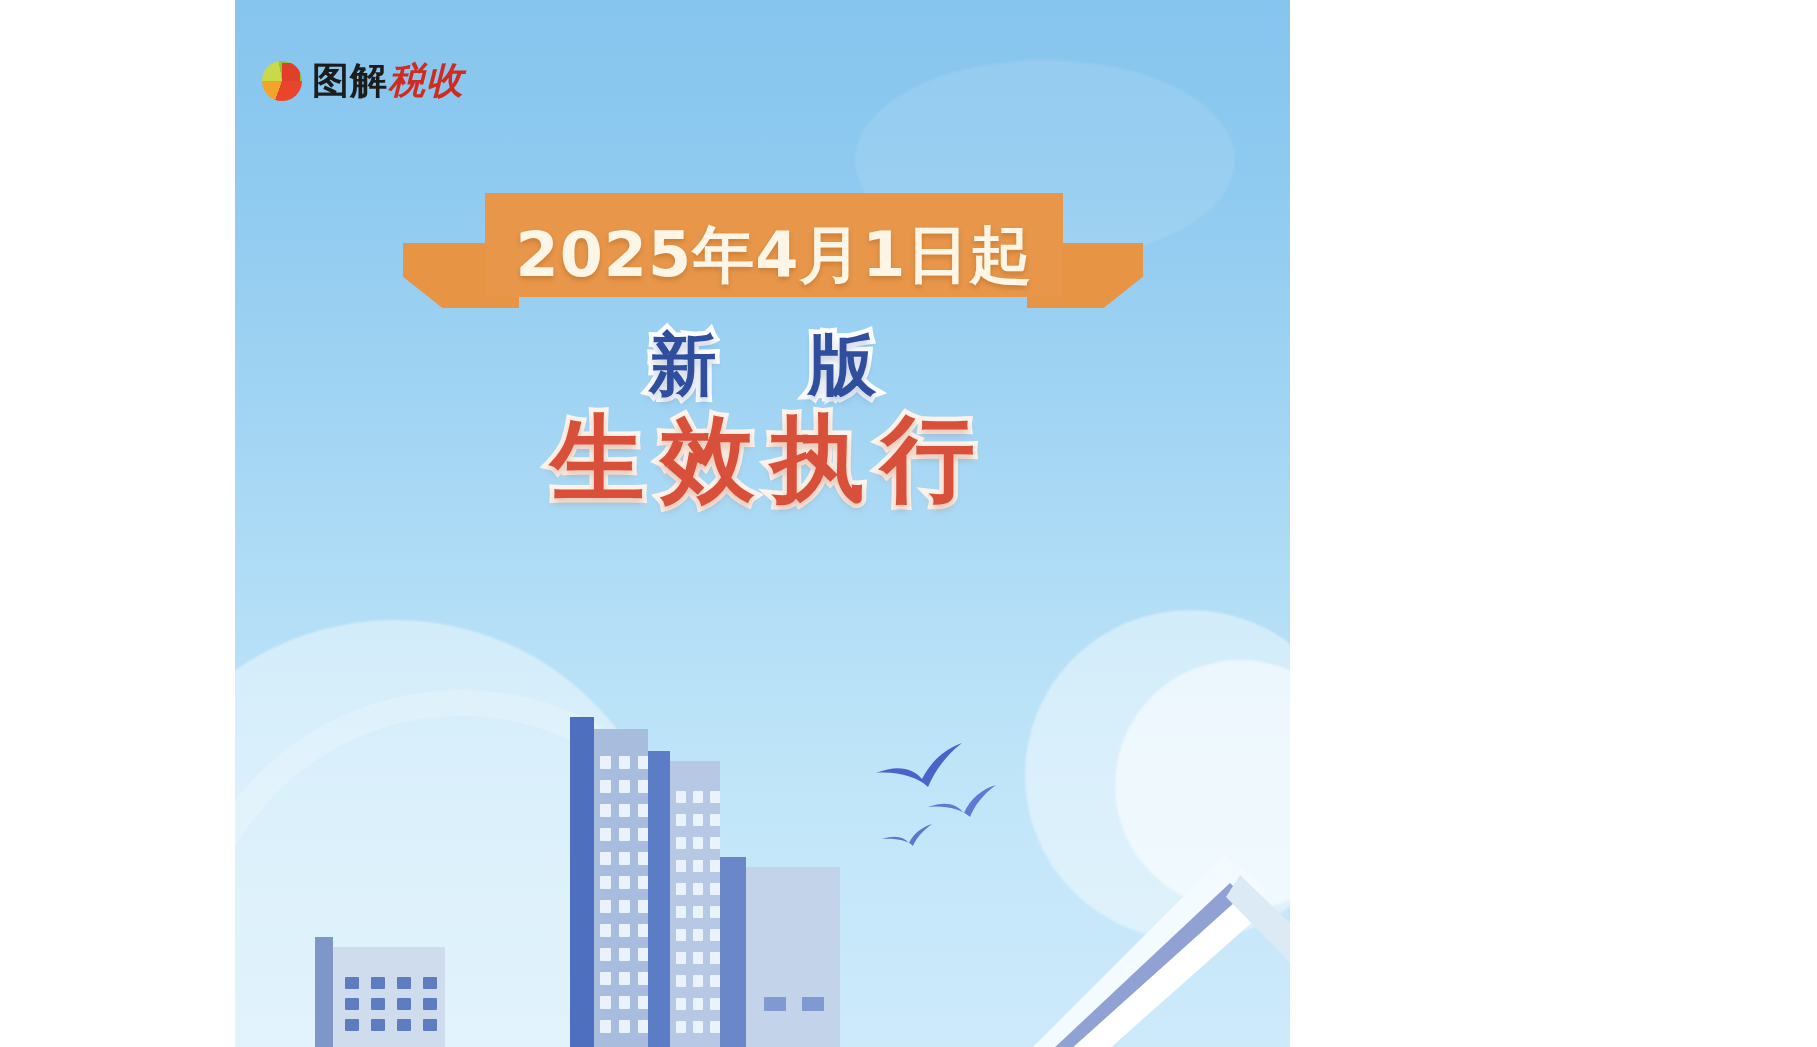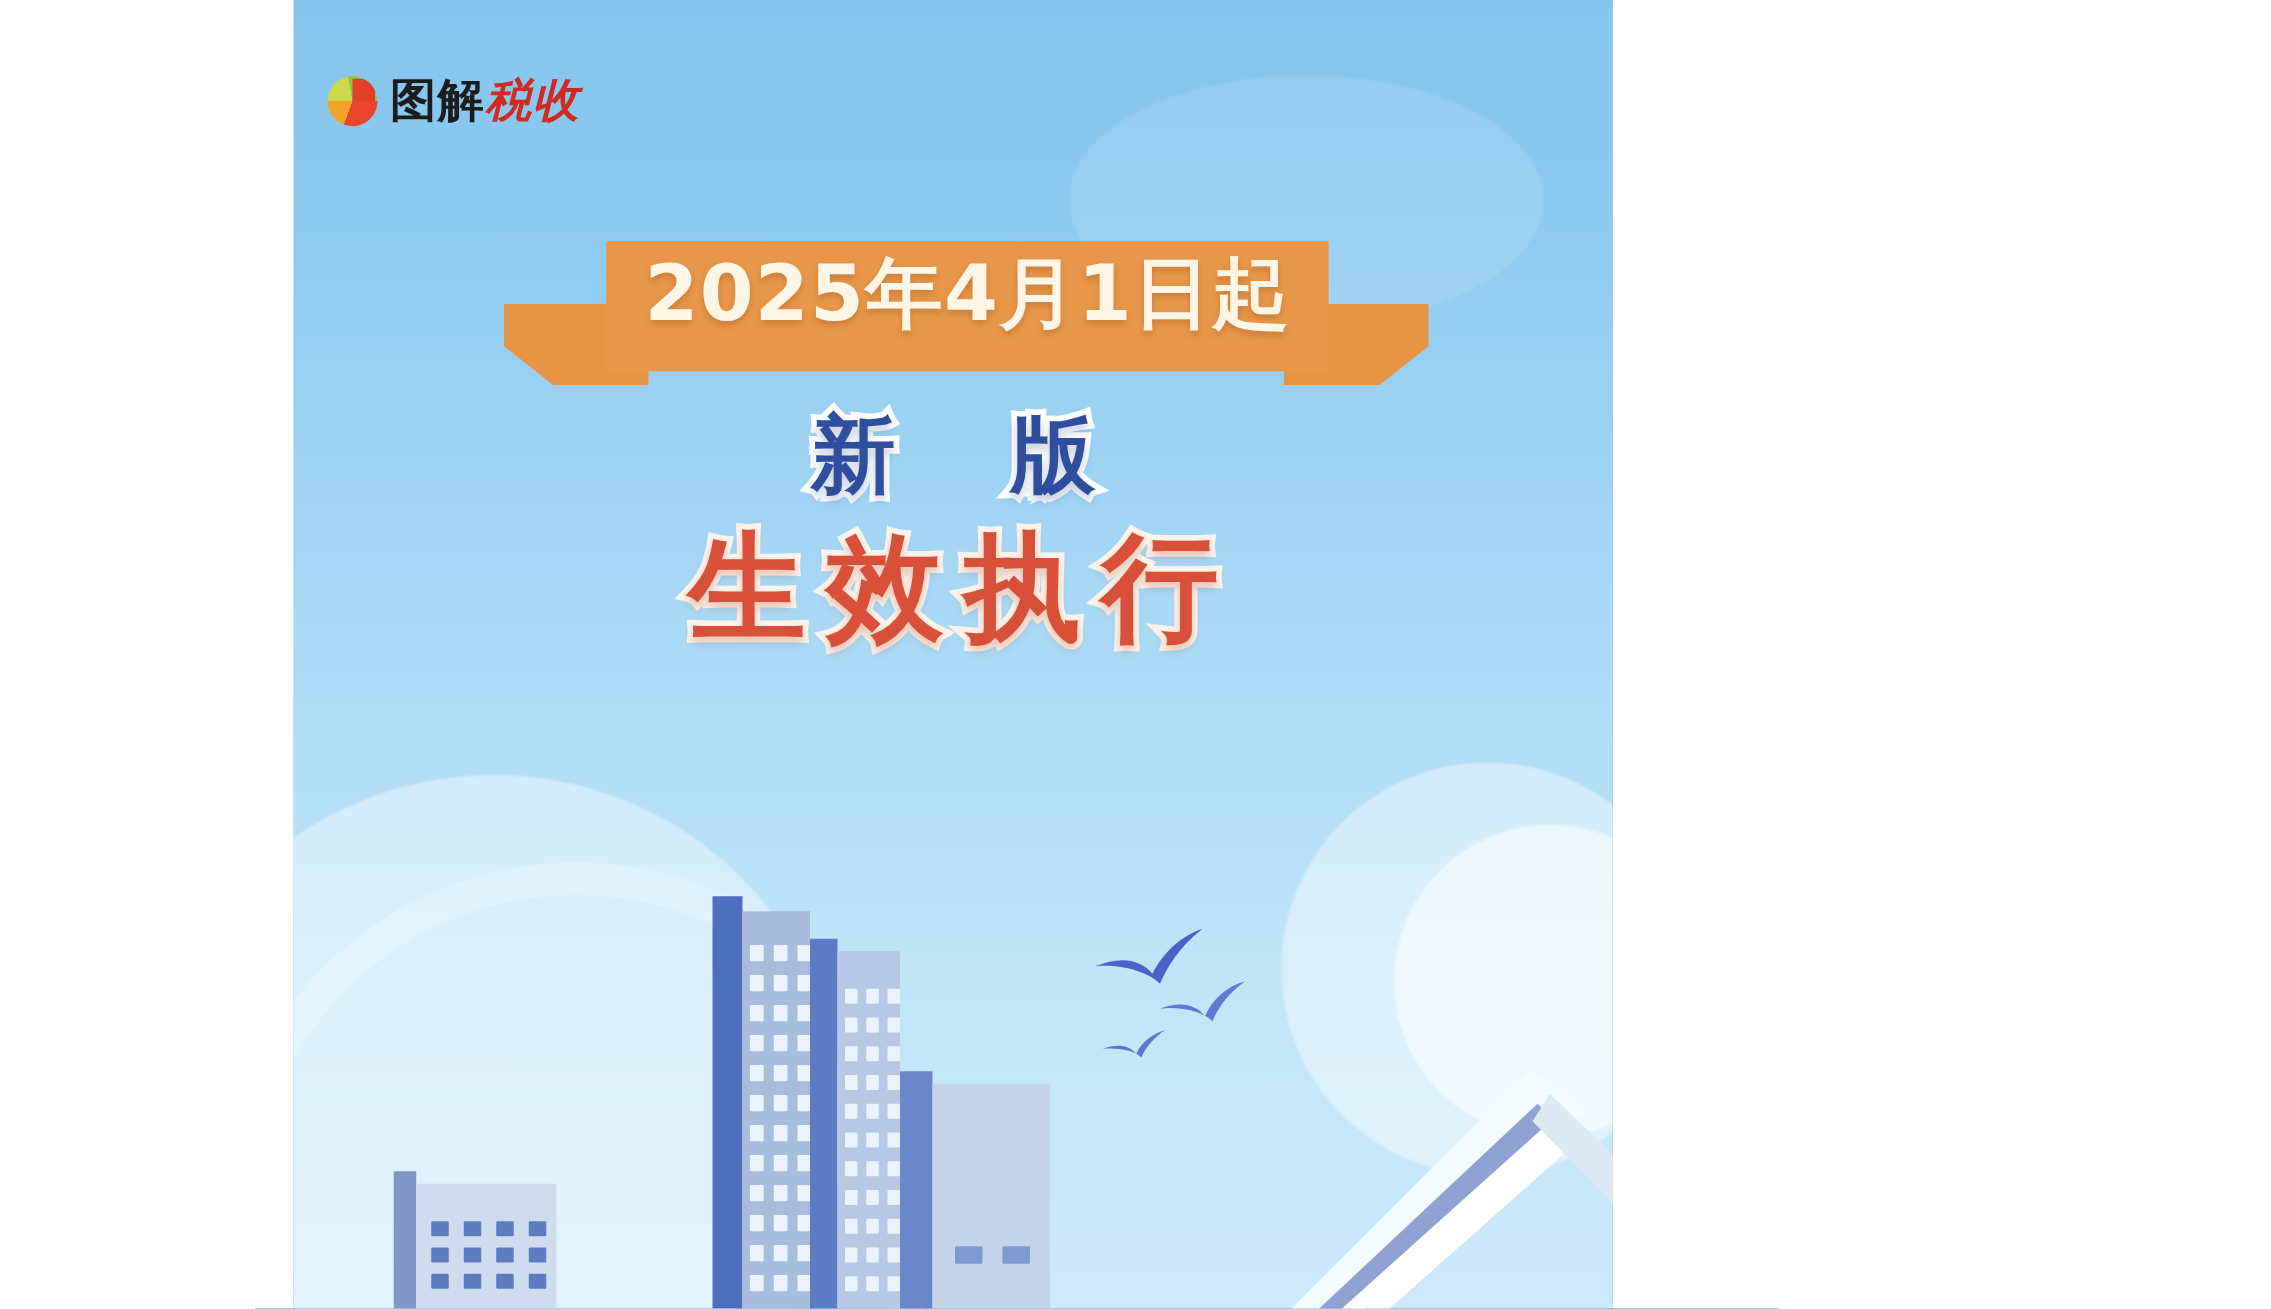--- a/index.html
+++ b/index.html
@@ -1,20 +1,20 @@
 <!DOCTYPE html>
 <html><head>
 <meta charset="utf-8">
 <style>
   html,body{margin:0;padding:0;background:#ffffff;}
   body{
     width:1817px;height:1047px;overflow:hidden;
     font-family:"Liberation Sans","DejaVu Sans",sans-serif;
   }
-  #stage{position:relative;width:1817px;height:1047px;background:#0369a1;overflow:hidden;}
+  #stage{position:relative;width:1817px;height:1047px;background:#f0abfc;overflow:hidden;}
 
   
   .poster{
     position:absolute;left:235px;top:0;width:1055px;height:1047px;
     overflow:hidden;
     background:linear-gradient(180deg,#86c5ee 0%,#8fcaf0 18%,#a4d6f4 42%,#b6e0f7 62%,#c2e6f9 78%,#cdeafb 100%);
   }
   .gutter{position:absolute;top:0;height:1047px;background:#ffffff;}
   .gutter.left{left:0;width:235px;}
   .gutter.right{left:1290px;width:527px;}
@@ -32,21 +32,21 @@
   .logo-text{font-size:37px;font-weight:bold;color:#1c1c1c;letter-spacing:1px;
     font-family:"DejaVu Sans","Liberation Sans",sans-serif;}
   .logo-text .red{color:#cf2b20;font-style:italic;font-weight:bold;}
 
   
   .ribbon{position:absolute;left:403px;top:193px;width:740px;height:115px;}
   .ribbon-tail{position:absolute;top:50px;width:116px;height:65px;background:#e89445;}
   .ribbon-tail.l{left:0;clip-path:polygon(0 0,100% 0,100% 100%,34% 100%,0 52%);}
   .ribbon-tail.r{right:0;clip-path:polygon(0 0,100% 0,100% 52%,66% 100%,0 100%);}
   .ribbon-body{position:absolute;left:82px;top:0;width:578px;height:104px;background:#e8974a;
-    display:flex;align-items:flex-start;justify-content:center;}
+    display:flex;align-items:flex-end;justify-content:center;}
   .ribbon-body span{
     font-size:62px;font-weight:bold;color:#fdf6e6;letter-spacing:1px;white-space:nowrap;
     text-shadow:0 3px 5px rgba(150,80,20,.35);
     font-family:"DejaVu Sans","Liberation Sans",sans-serif;
   }
 
   
   .headline{position:absolute;left:0;top:330px;width:1055px;text-align:center;
     font-family:"DejaVu Sans","Liberation Sans",sans-serif;}
   .h-line{font-weight:bold;line-height:1.02;white-space:nowrap;}
@@ -57,21 +57,21 @@
     text-shadow:0 5px 7px rgba(60,90,150,.30);
   }
   .h-red{
     color:#d9503a;
     -webkit-text-stroke:9px #fdf3ea;
     paint-order:stroke fill;
     text-shadow:0 5px 7px rgba(170,80,50,.28);
   }
   .l1{font-size:68px;letter-spacing:34px;padding-left:34px;}
   .l2{font-size:88px;letter-spacing:2px;margin-top:6px;}
-  .l3{font-size:94px;letter-spacing:16px;padding-left:16px;margin-top:24px;}
+  .l3{font-size:94px;letter-spacing:16px;padding-left:16px;margin-top:12px;}
 
   
   .bld{position:absolute;bottom:0;}
   .bld .face{position:absolute;bottom:0;}
   .win-grid{position:absolute;display:grid;gap:9px 12px;}
   .win{background:#eaf3fb;border-radius:1px;}
 
   
   .birds{position:absolute;left:870px;top:735px;width:180px;height:120px;}
 

